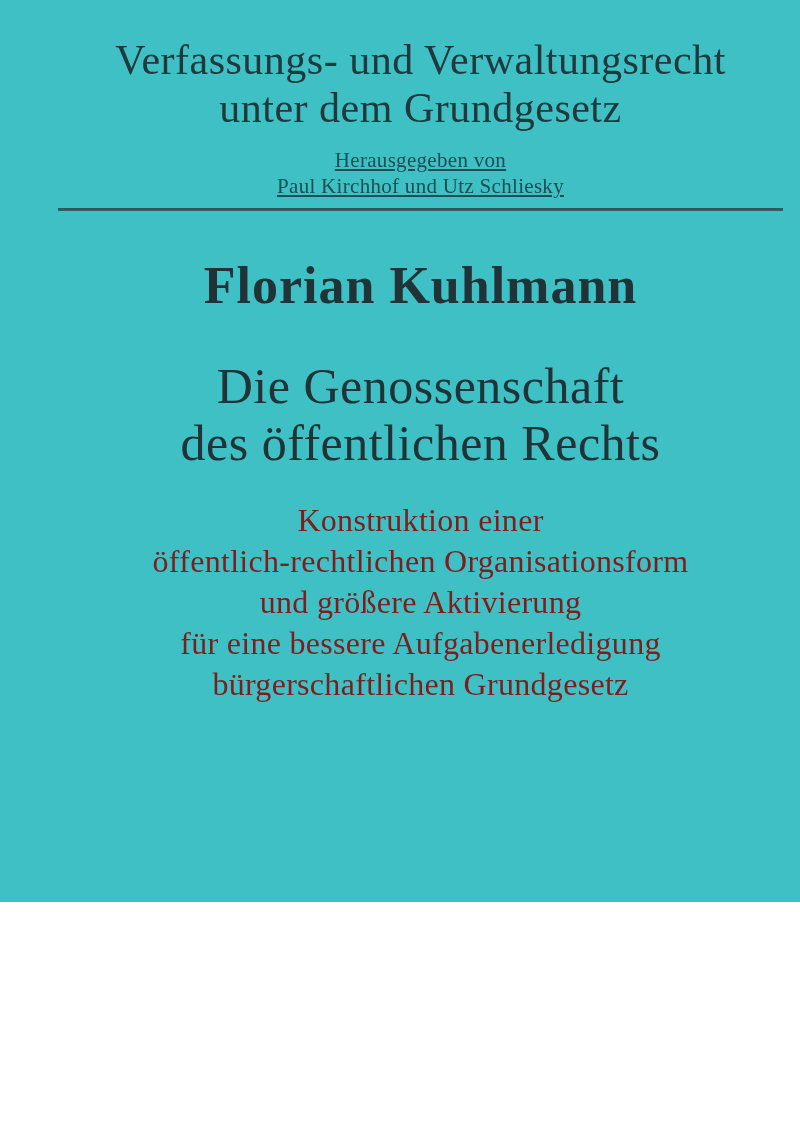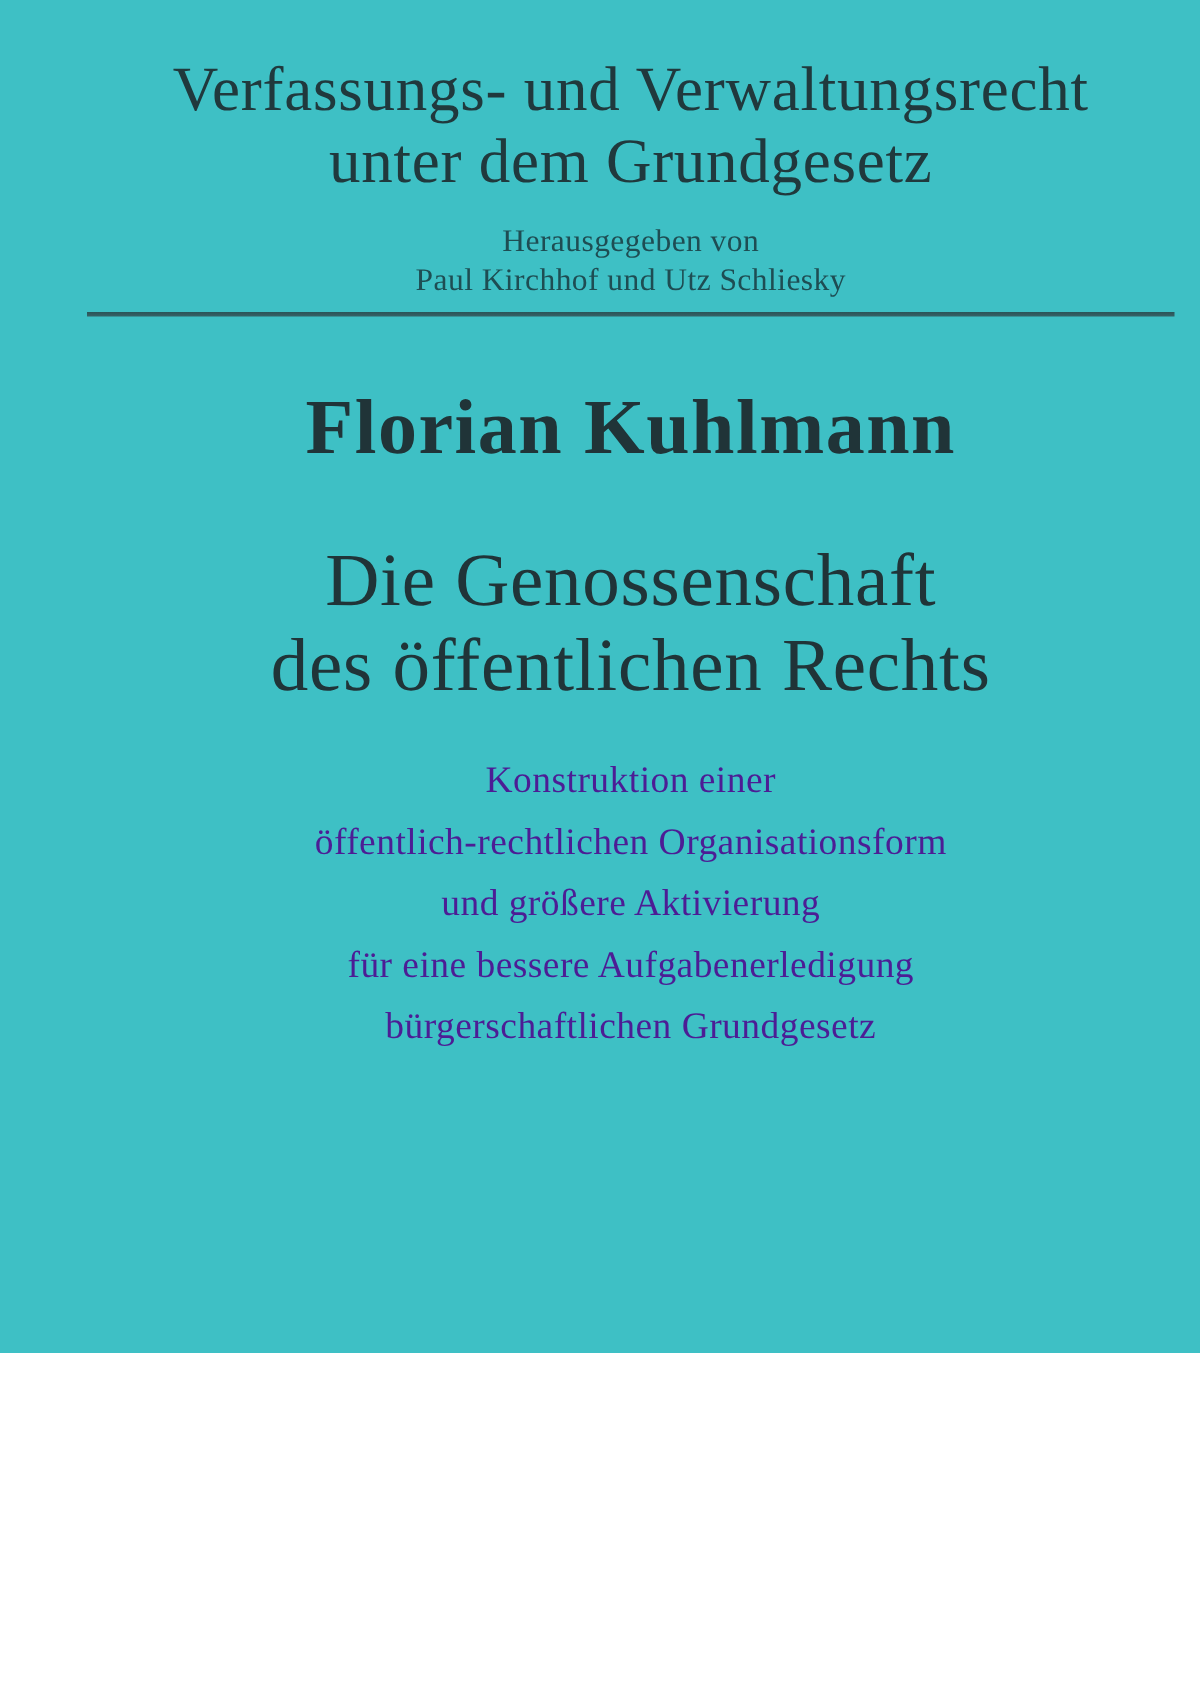--- a/index.html
+++ b/index.html
@@ -29,20 +29,21 @@
     color: #20393D;
     font-weight: 500;
   }
   .editors {
     top: 147px;
     font-size: 21px;
     line-height: 26px;
     letter-spacing: 0.3px;
     color: #1E4D53;
     font-weight: 500;
+    text-decoration: underline;
   }
   .rule {
     position: absolute;
     left: 58px;
     width: 725px;
     height: 3px;
     background: linear-gradient(#2A5458, #356367);
   }
   .rule-top { top: 208px; }
   .rule-bottom { top: 1016px; }
@@ -57,24 +58,24 @@
   .main-title {
     top: 358px;
     font-size: 50px;
     line-height: 57px;
     letter-spacing: 0.5px;
     color: #203438;
     font-weight: 500;
   }
   .subtitle {
     top: 500px;
-    font-size: 25px;
+    font-size: 32px;
     line-height: 41px;
     letter-spacing: 0.3px;
-    color: #4c1d95;
+    color: #7f1d1d;
     font-weight: 500;
   }
   .volume {
     top: 928px;
     font-size: 40px;
     line-height: 56px;
     color: #263A3E;
     font-weight: 500;
   }
   .publisher {

